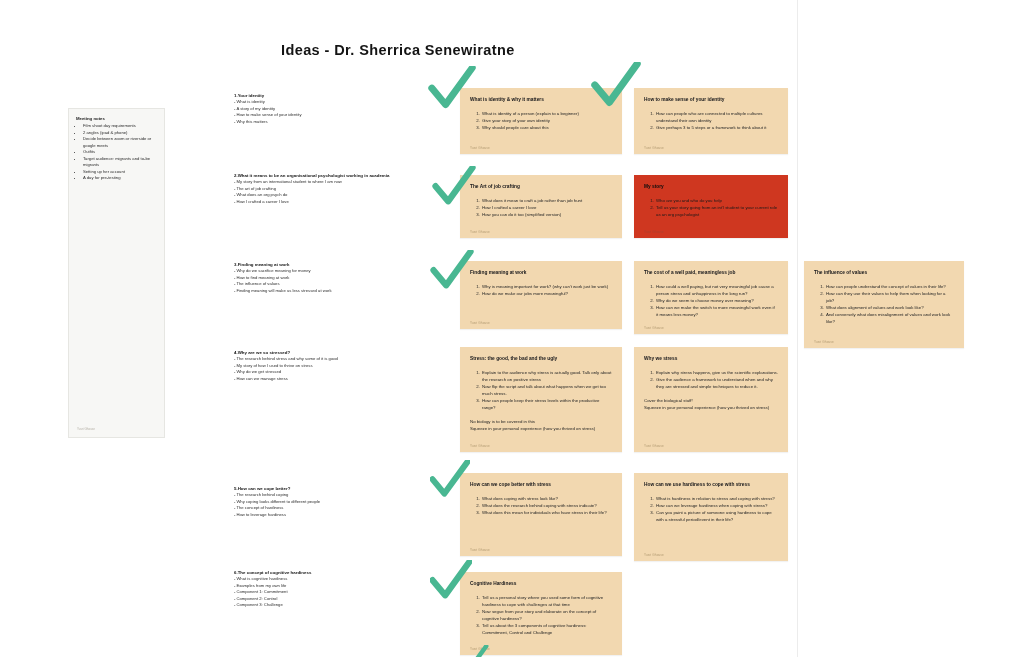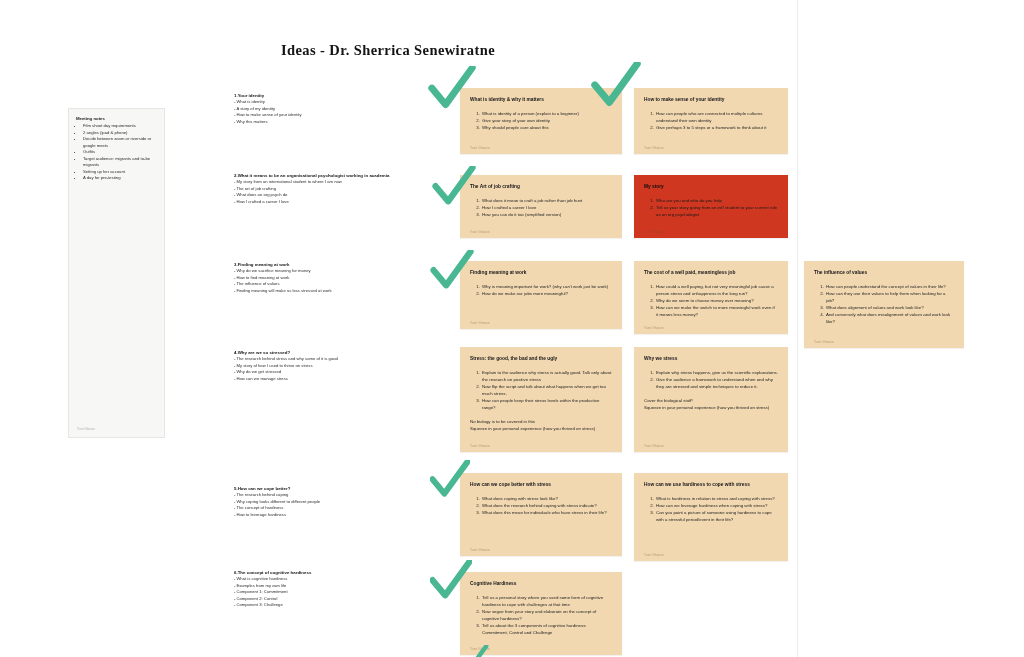--- a/index.html
+++ b/index.html
@@ -30,21 +30,21 @@
     width: 1px;
     height: 657px;
     background: #ececec;
   }
 
   
   #board-title {
     position: absolute;
     left: 281px;
     top: 42px;
-    font-family: Liberation Serif, serif;
+    font-family: Liberation Sans, sans-serif;
     font-weight: 700;
     font-size: 14.5px;
     letter-spacing: .4px;
     color: #141414;
     white-space: nowrap;
   }
 
   
   #meeting-notes {
     position: absolute;

